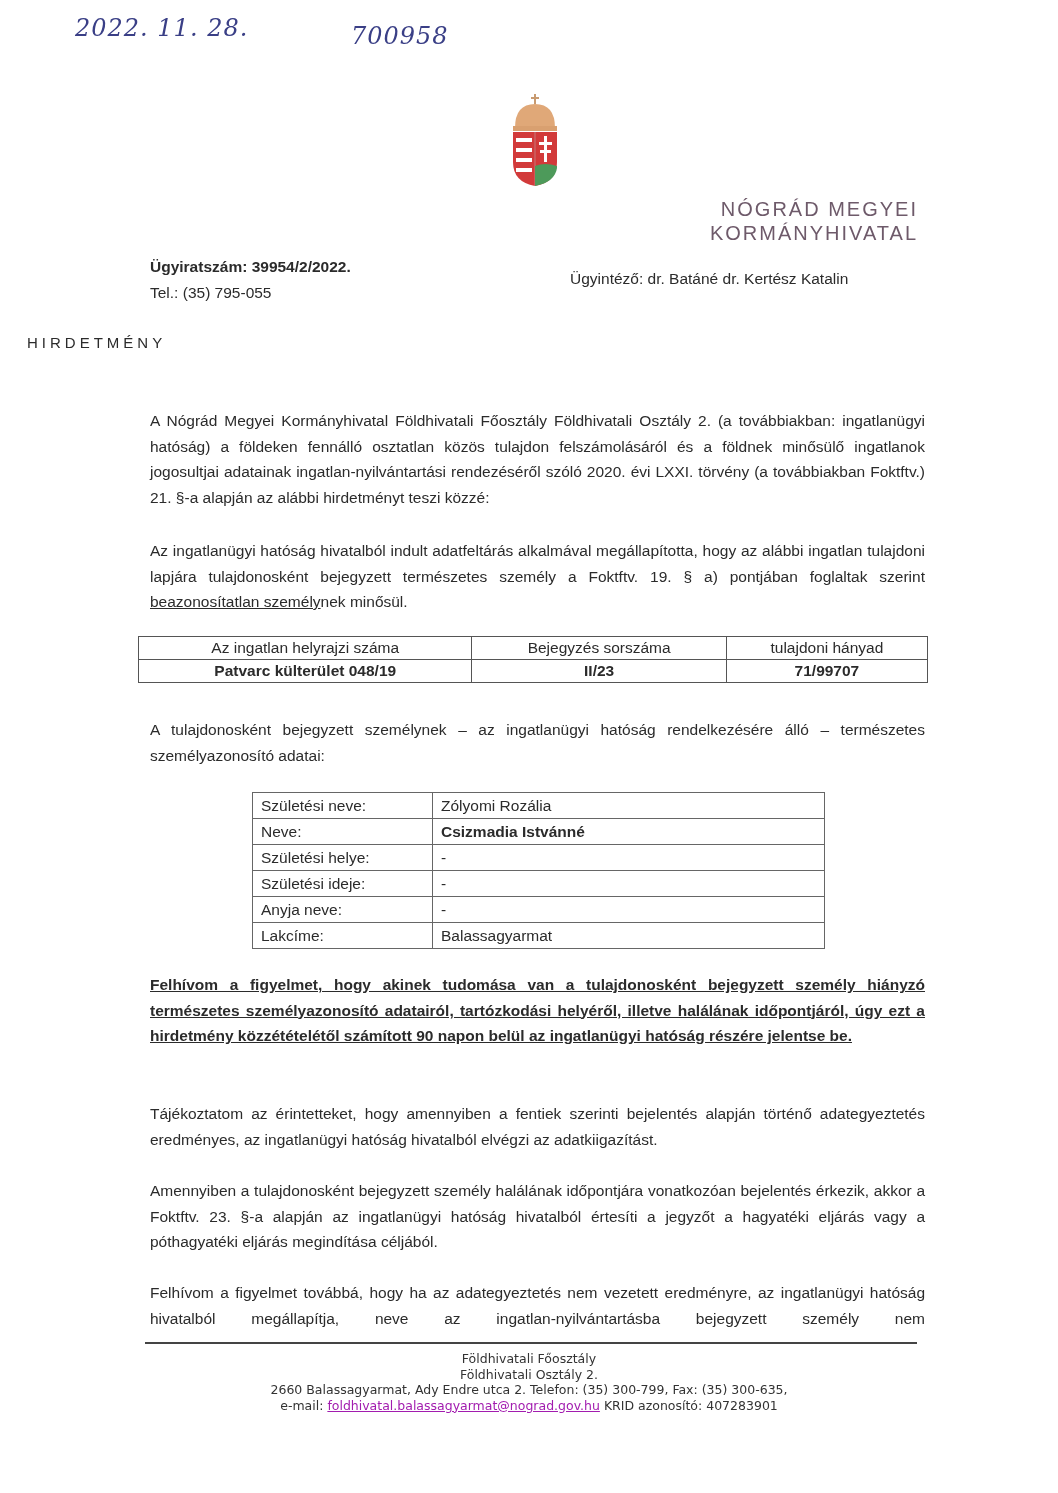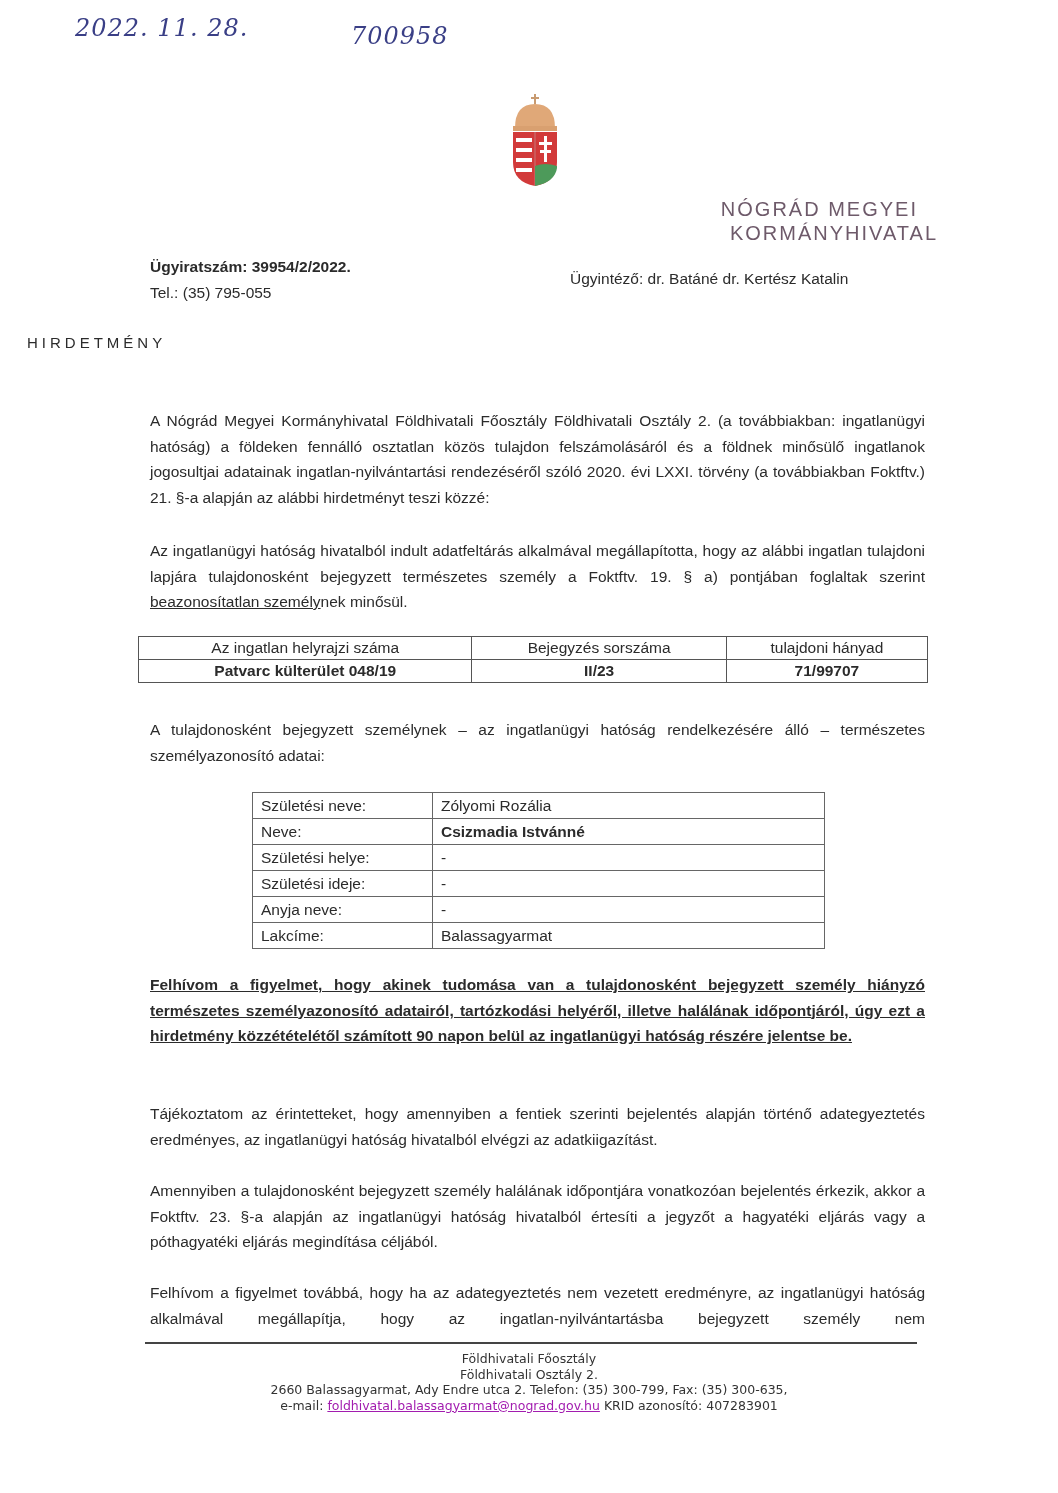--- a/index.html
+++ b/index.html
@@ -57,21 +57,21 @@
   <rect x="9" y="66" width="16" height="4" fill="#ffffff"></rect>
   <rect x="9" y="76" width="16" height="4" fill="#ffffff"></rect>
   <line x1="28" y1="40" x2="28" y2="94" stroke="#bbb" stroke-width="0.5"></line>
   <rect x="37" y="44" width="3" height="26" fill="#ffffff"></rect>
   <rect x="32" y="50" width="13" height="3" fill="#ffffff"></rect>
   <rect x="33" y="58" width="11" height="3" fill="#ffffff"></rect>
   <path d="M28 74 Q38 70 50 74 V76 Q48 90 28 94 Z" fill="#4d9a5a"></path>
 </svg>
 
 <div class="org" style="top:198px;">NÓGRÁD MEGYEI</div>
-<div class="org" style="top:222px;padding-left:20px;">KORMÁNYHIVATAL</div>
+<div class="org" style="top:222px;">KORMÁNYHIVATAL</div>
 
 <div class="abs bold" style="left:150px; top:258px;">Ügyiratszám: 39954/2/2022.</div>
 <div class="abs" style="left:150px; top:284px;">Tel.: (35) 795-055</div>
 <div class="abs" style="left:570px; top:270px;">Ügyintéző: dr. Batáné dr. Kertész Katalin</div>
 
 <div class="title">HIRDETMÉNY</div>
 
 <div class="para" style="top:408px;">A Nógrád Megyei Kormányhivatal Földhivatali Főosztály Földhivatali Osztály 2. (a továbbiakban: ingatlanügyi hatóság) a földeken fennálló osztatlan közös tulajdon felszámolásáról és a földnek minősülő ingatlanok jogosultjai adatainak ingatlan-nyilvántartási rendezéséről szóló 2020. évi LXXI. törvény (a továbbiakban Foktftv.) 21. §-a alapján az alábbi hirdetményt teszi közzé:</div>
 
 <div class="para" style="top:538px;">
@@ -123,21 +123,21 @@
   </tr>
 </tbody>
   </table>
 
 <div class="para bold u" style="top:972px;">Felhívom a figyelmet, hogy akinek tudomása van a tulajdonosként bejegyzett személy hiányzó természetes személyazonosító adatairól, tartózkodási helyéről, illetve halálának időpontjáról, úgy ezt a hirdetmény közzétételétől számított 90 napon belül az ingatlanügyi hatóság részére jelentse be.</div>
 
 <div class="para" style="top:1101px;">Tájékoztatom az érintetteket, hogy amennyiben a fentiek szerinti bejelentés alapján történő adategyeztetés eredményes, az ingatlanügyi hatóság hivatalból elvégzi az adatkiigazítást.</div>
 
 <div class="para" style="top:1178px;">Amennyiben a tulajdonosként bejegyzett személy halálának időpontjára vonatkozóan bejelentés érkezik, akkor a Foktftv. 23. §-a alapján az ingatlanügyi hatóság hivatalból értesíti a jegyzőt a hagyatéki eljárás vagy a póthagyatéki eljárás megindítása céljából.</div>
 
-<div class="para" style="top:1280px; text-align-last: justify;">Felhívom a figyelmet továbbá, hogy ha az adategyeztetés nem vezetett eredményre, az ingatlanügyi hatóság alkalmával megállapítja, hogy az ingatlan-nyilvántartásba bejegyzett személy nem</div>
+<div class="para" style="top:1280px; text-align-last: justify;">Felhívom a figyelmet továbbá, hogy ha az adategyeztetés nem vezetett eredményre, az ingatlanügyi hatóság hivatalból megállapítja, neve az ingatlan-nyilvántartásba bejegyzett személy nem</div>
 
 <div class="footline"></div>
 <div class="footer">
   <div>Földhivatali Főosztály</div>
   <div>Földhivatali Osztály 2.</div>
   <div>2660 Balassagyarmat, Ady Endre utca 2. Telefon: (35) 300-799, Fax: (35) 300-635,</div>
   <div><span>e-mail: </span><a>foldhivatal.balassagyarmat@nograd.gov.hu</a><span> KRID azonosító: 407283901</span></div>
 </div>
 
 </body></html>

